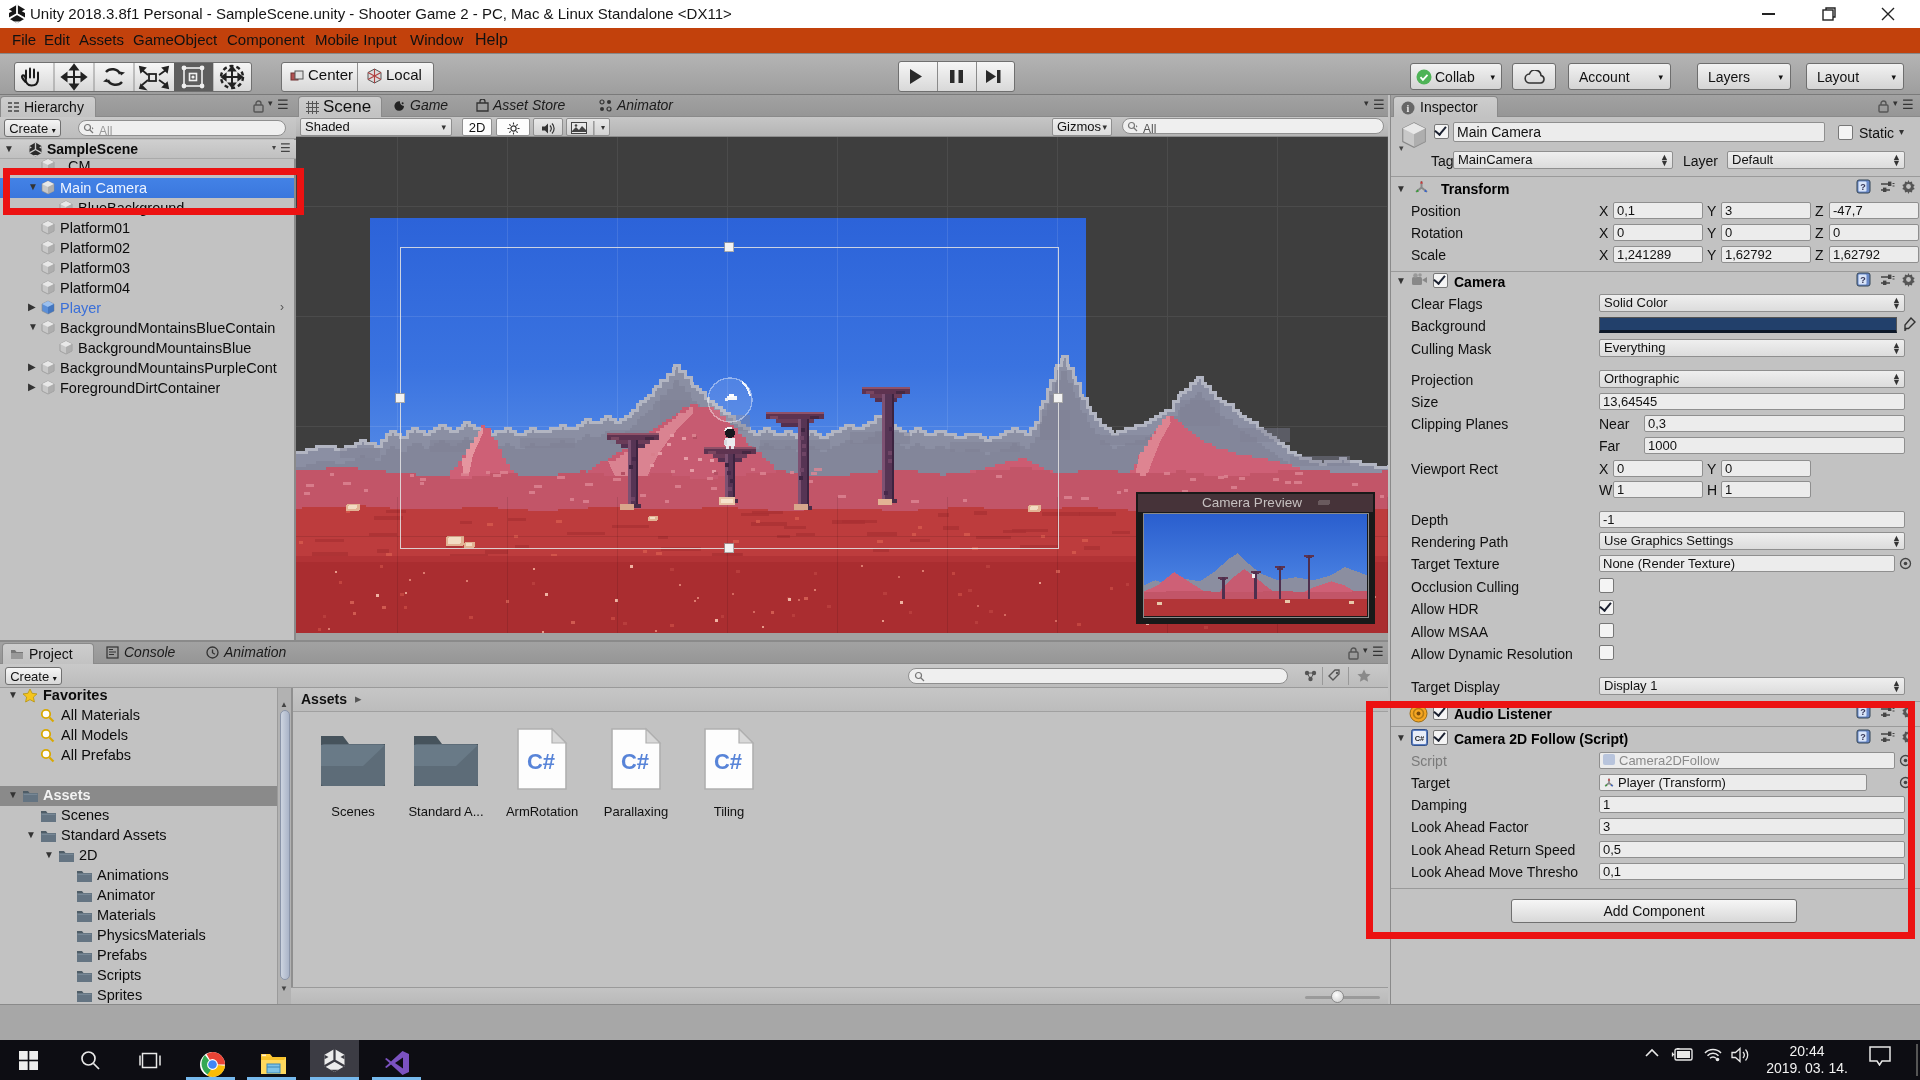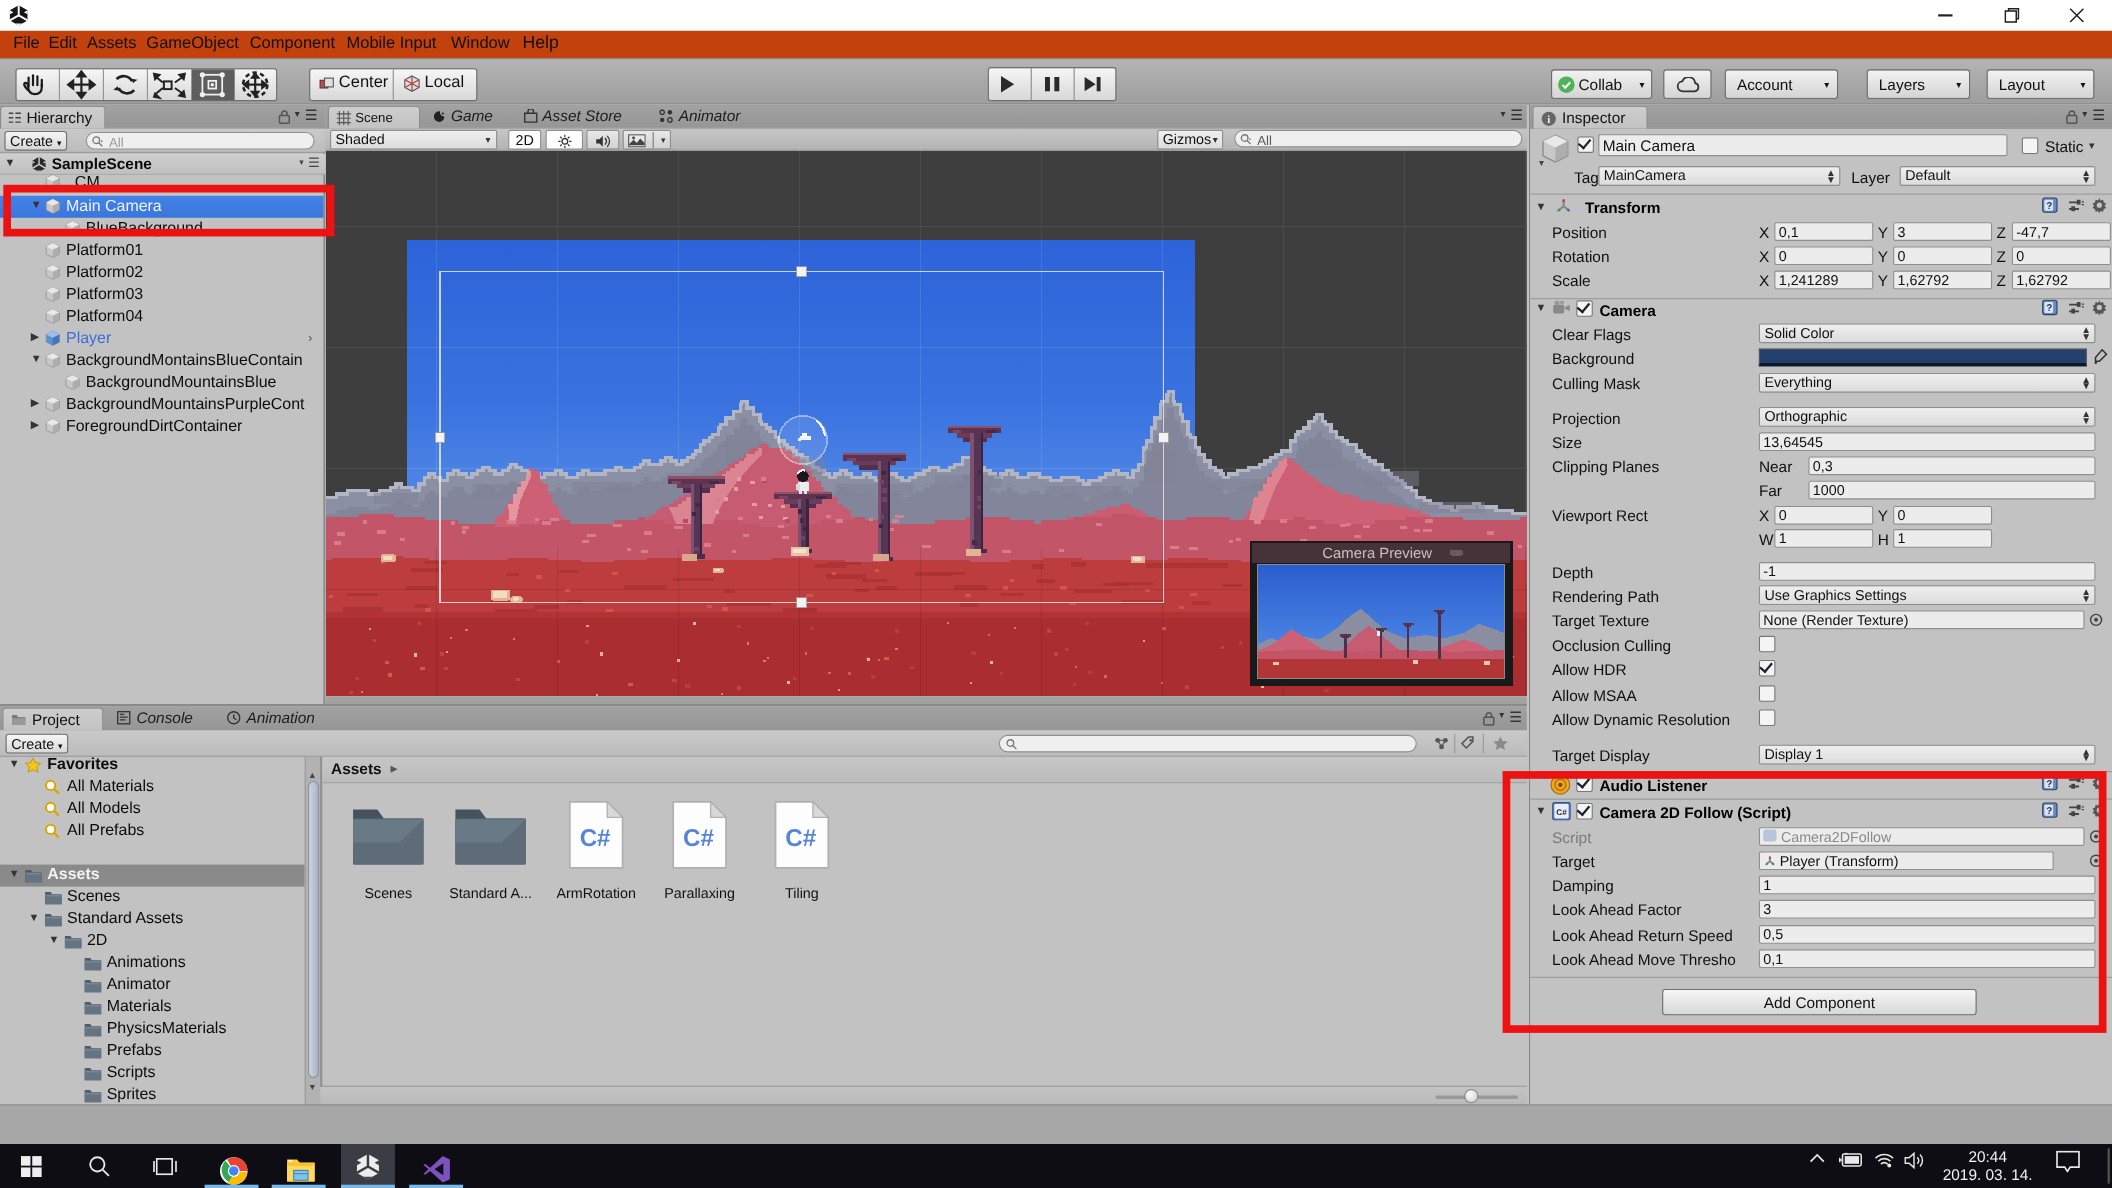--- a/index.html
+++ b/index.html
@@ -26,20 +26,21 @@
       <path d="M50 4 L90 27 L90 73 L50 96 L10 73 L10 27 Z" fill="#161616"></path>
       <g stroke="#ffffff" stroke-width="9" fill="none">
         <path d="M50 50 L50 4 M50 50 L90 73 M50 50 L10 73"></path>
       </g>
       <g fill="#ffffff">
         <path d="M90 27 L90 45 L74 36 Z"></path>
         <path d="M10 27 L10 45 L26 36 Z"></path>
         <path d="M34 87 L66 87 L50 96 Z"></path>
       </g>
     </svg>
+  <div class="abs" style="left:30px;top:5px;font-size:15px;color:#151515;">Unity 2018.3.8f1 Personal - SampleScene.unity - Shooter Game 2 - PC, Mac &amp; Linux Standalone &lt;DX11&gt;</div>
   <div class="abs" style="left:1762px;top:13px;width:13px;height:1.6px;background:#222;"></div>
   <svg class="abs" style="left:1822px;top:7px" width="14" height="14" viewBox="0 0 14 14">
       <rect x="1" y="3" width="10" height="10" fill="none" stroke="#222" stroke-width="1.4"></rect>
       <path d="M4 3V1h9v9h-2" fill="none" stroke="#222" stroke-width="1.4"></path>
     </svg>
   <svg class="abs" style="left:1881px;top:7px" width="14" height="14" viewBox="0 0 14 14">
       <path d="M1 1l12 12M13 1L1 13" stroke="#222" stroke-width="1.4"></path>
     </svg>
 </div>
 
@@ -295,21 +296,21 @@
   <div class="abs" style="left:280px;top:205px;font-size:12px;color:#555;">›</div>
 
 </div>
 
 <div class="abs" style="left:296px;top:95px;width:1092px;height:545px;background:#c2c2c2;">
   <div class="abs tabbar" style="left:0;top:0;width:1092px;height:22px;">
     <div class="abs tab-active" style="left:2px;top:1px;width:84px;height:21px;">
       <svg class="abs" style="left:7px;top:4px" width="13" height="13" viewBox="0 0 13 13">
           <path d="M2.5 0v13M6.5 0v13M10.5 0v13M0 2.5h13M0 6.5h13M0 10.5h13" stroke="#555" stroke-width="1"></path>
         </svg>
-      <span style="margin-left:24px;font-size:12px;line-height:20px;">Scene</span>
+      <span style="margin-left:24px;font-size:17px;line-height:20px;">Scene</span>
     </div>
     <div class="abs tab-inactive" style="left:95px;top:0;width:72px;height:22px;">
       <svg class="abs" style="left:3px;top:5px" width="12" height="12" viewBox="0 0 12 12">
           <path d="M10 6a4.8 4.8 0 1 1-4-4.7A4 4 0 0 0 10 6z" fill="#222"></path>
           <circle cx="8.6" cy="3.2" r="1" fill="#222"></circle>
         </svg>
       <span style="margin-left:19px;font-size:14px;line-height:21px;">Game</span>
     </div>
     <div class="abs tab-inactive" style="left:175px;top:0;width:110px;height:22px;">
       <svg class="abs" style="left:5px;top:4px" width="13" height="13" viewBox="0 0 13 13">

